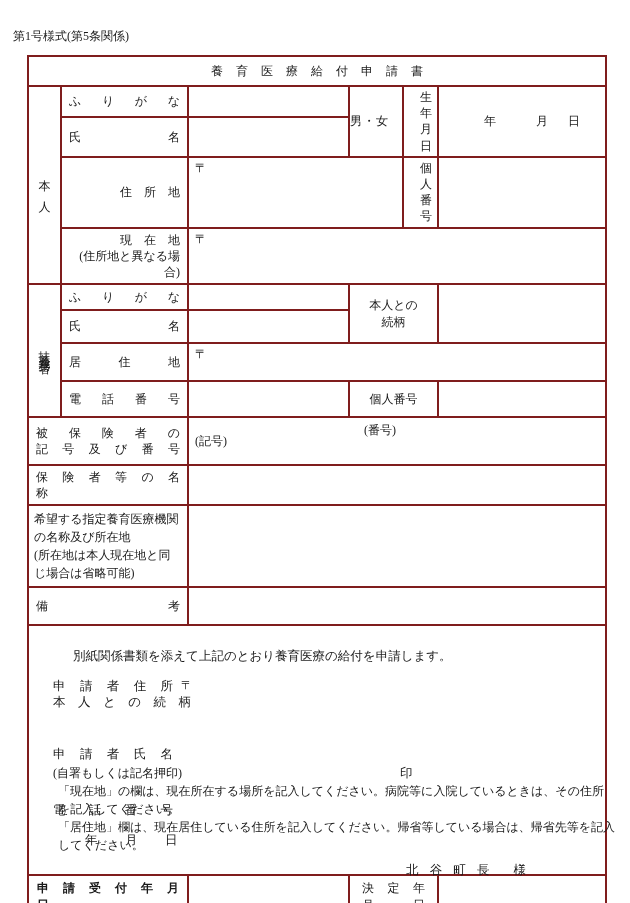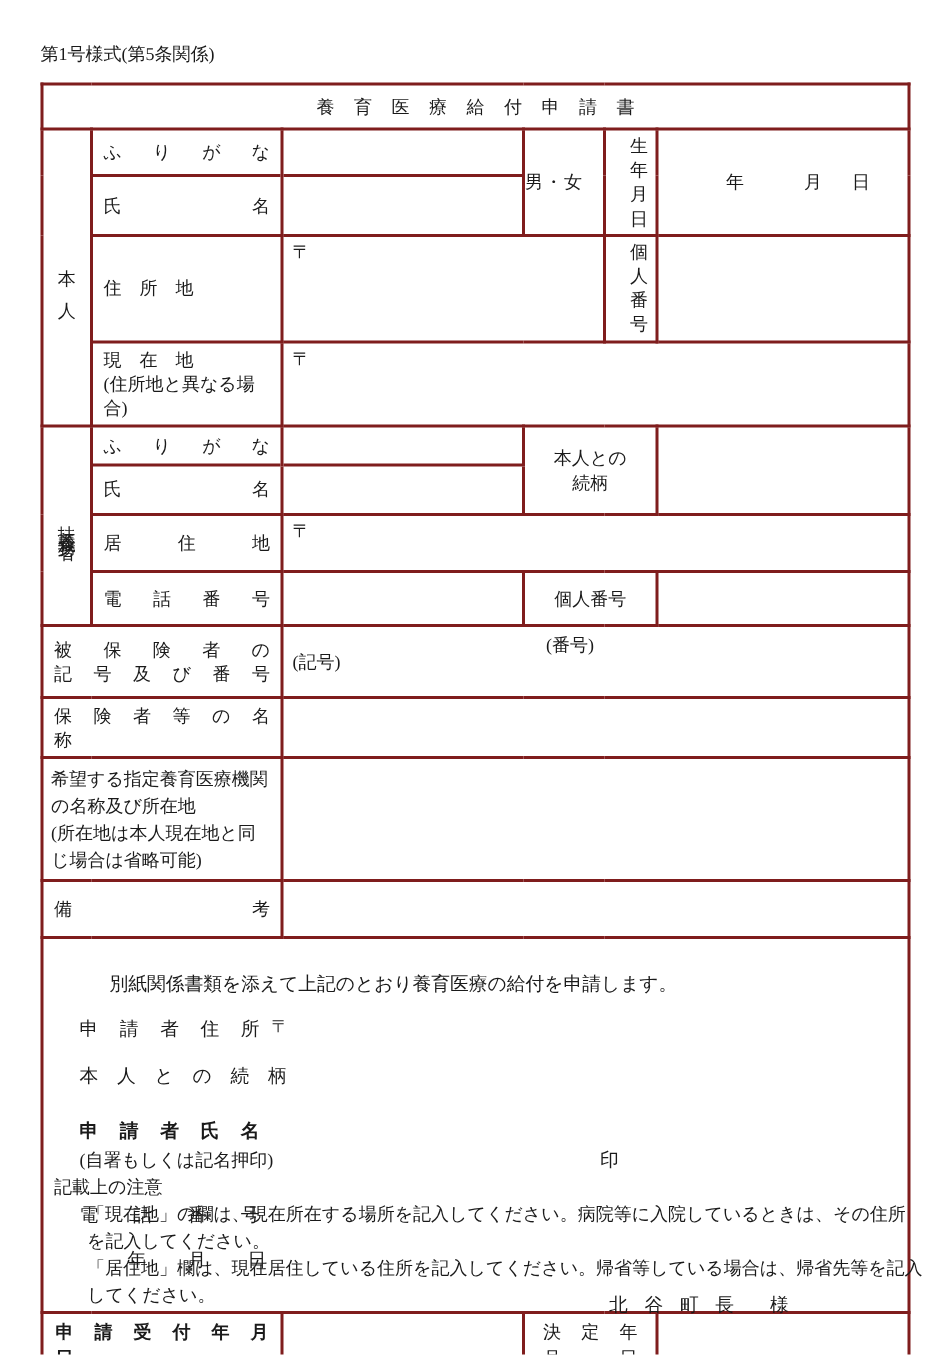--- a/index.html
+++ b/index.html
@@ -7,21 +7,21 @@
     width:630px;height:903px;
     background:#ffffff;
     font-family:"Liberation Serif","DejaVu Serif",serif;
     color:#1a1a1a;
     -webkit-font-smoothing:antialiased;
   }
   .page{position:relative;width:630px;height:903px;box-sizing:border-box;}
 
   
   .form-no{
-    position:absolute;left:27px;top:28px;
+    position:absolute;left:13px;top:28px;
     font-size:12px;letter-spacing:0px;white-space:nowrap;
   }
 
   
   table.form{
     position:absolute;left:27px;top:55px;
     width:578px;
     border-collapse:collapse;
     table-layout:fixed;
   }
@@ -57,21 +57,21 @@
   
   .flabel{
     width:127px;
     padding:3px 7px 3px 7px !important;
     font-size:12px;
   }
   .flabel.just{
     text-align:justify;
     text-align-last:justify;
   }
-  .flabel.ctr{text-align:left;margin-left:23px;}
+  .flabel.ctr{text-align:right;margin-left:23px;}
   .flabel.blk{
     text-align:left;
     line-height:1.5;
     padding:4px 5px !important;
   }
 
   
   .furigana{
     height:18px;
     border-bottom:1px dotted #9a9a9a !important;
@@ -128,22 +128,22 @@
   .stmt{position:relative;width:100%;height:100%;font-size:12.5px;}
   .stmt .lead{position:absolute;left:44px;top:22px;white-space:nowrap;}
   .stmt .lbl{
     position:absolute;left:24px;
     display:inline-block;width:120px;
     text-align:justify;text-align-last:justify;
     white-space:nowrap;
   }
   .stmt .mark{position:absolute;font-size:11.5px;}
   .stmt .r1{top:52px;}
-  .stmt .r2{top:84px;font-family:Liberation Mono, monospace;}
-  .stmt .r3{top:120px;font-weight:bold;}
+  .stmt .r2{top:68px;}
+  .stmt .r3{top:120px;}
   .stmt .sub{position:absolute;left:24px;top:139px;font-size:12px;white-space:nowrap;}
   .stmt .seal{position:absolute;left:371px;top:139px;font-size:12.5px;}
   .stmt .r4{top:176px;}
   .stmt .r5{
     position:absolute;left:56px;top:206px;
     font-size:12.5px;white-space:nowrap;
   }
   .stmt .r5 i{font-style:normal;display:inline-block;width:40px;}
   .stmt .mayor{
     position:absolute;left:363px;top:236px;
@@ -316,18 +316,17 @@
     <tr>
       <td class="receipt-lbl h-row" colspan="2">申　請　受　付　年　月　日</td>
       <td class="val"></td>
       <td class="decide-lbl" colspan="2">決　定　年　月　日</td>
       <td class="val"></td>
     </tr>
   </tbody>
     </table>
 
   <div class="notes">
-    <div class="hd">記載上の注意</div>
     <p>「現在地」の欄は、現在所在する場所を記入してください。病院等に入院しているときは、その住所を記入してください。</p>
     <p>「居住地」欄は、現在居住している住所を記入してください。帰省等している場合は、帰省先等を記入してください。</p>
   </div>
 
 </div>
 
 </body></html>

